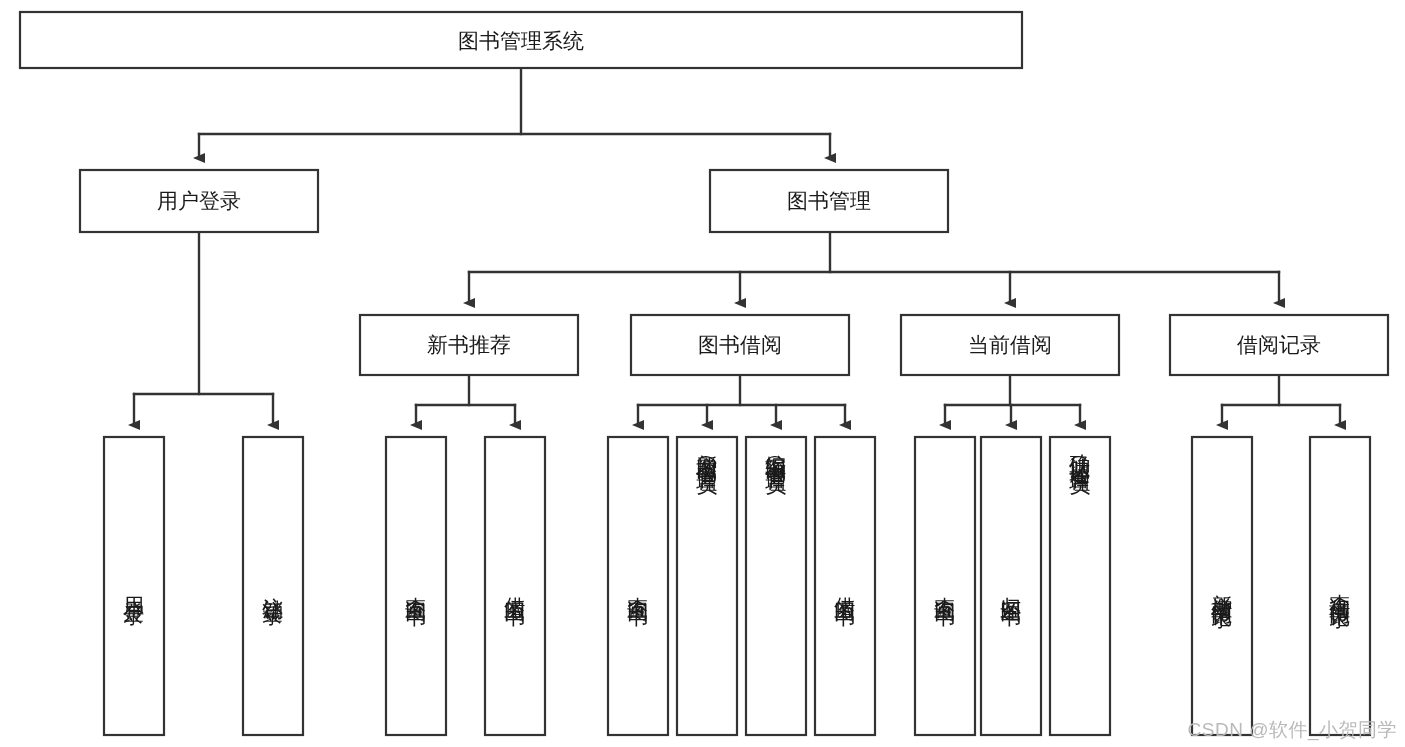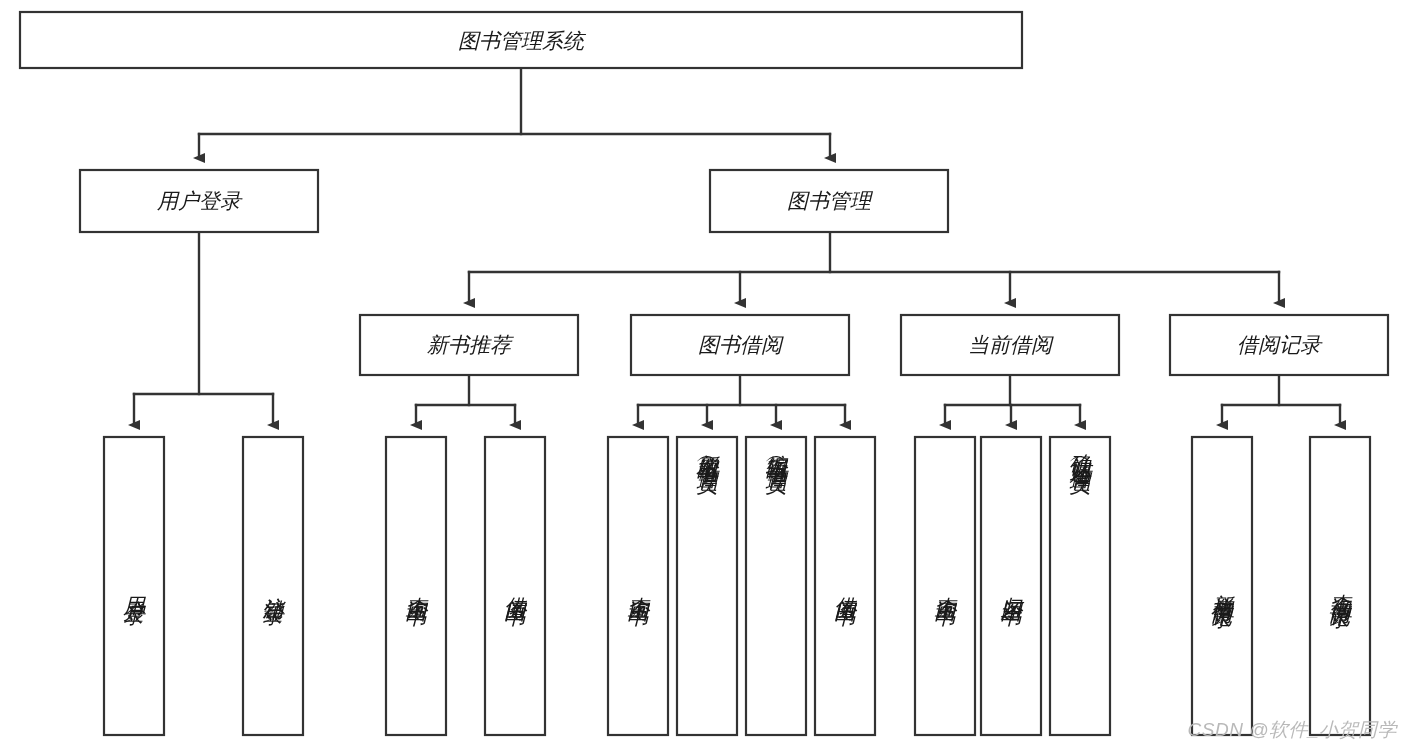--- a/index.html
+++ b/index.html
@@ -10,21 +10,20 @@
   }
   body {
     font-family: "Liberation Sans", "DejaVu Sans", sans-serif;
   }
   #diagram-root {
     position: relative;
     width: 1405px;
     height: 747px;
     background: #ffffff;
     overflow: hidden;
-    font-style: italic;
   }
   svg.tree-canvas {
     position: absolute;
     left: 0;
     top: 0;
     width: 1405px;
     height: 747px;
   }
   .node-box {
     fill: #ffffff;

